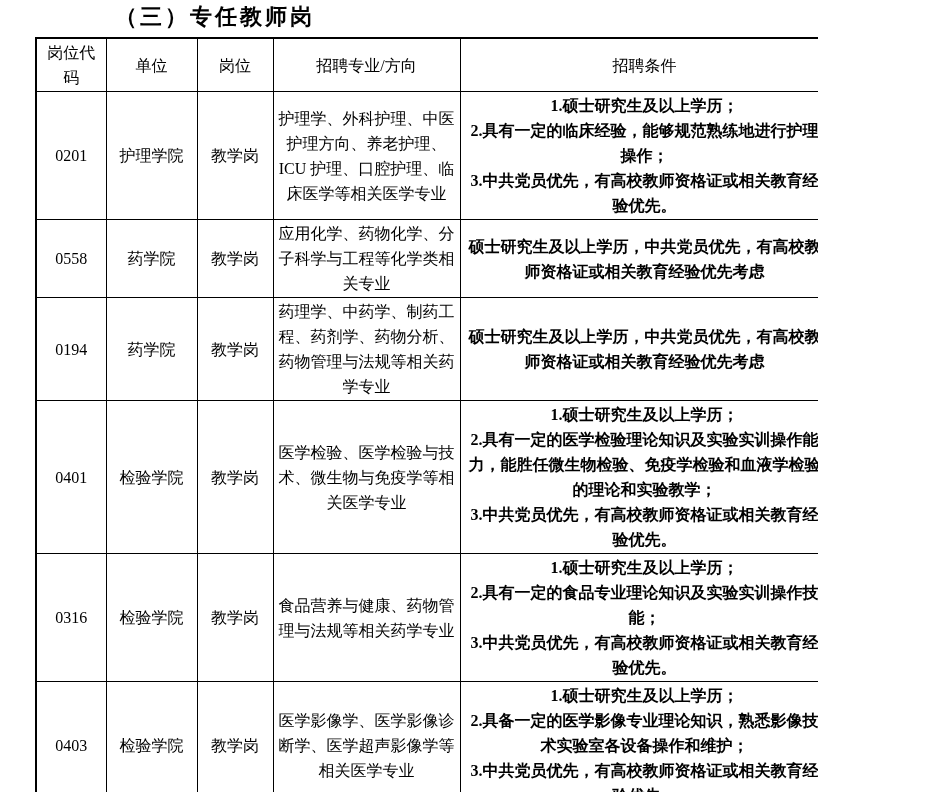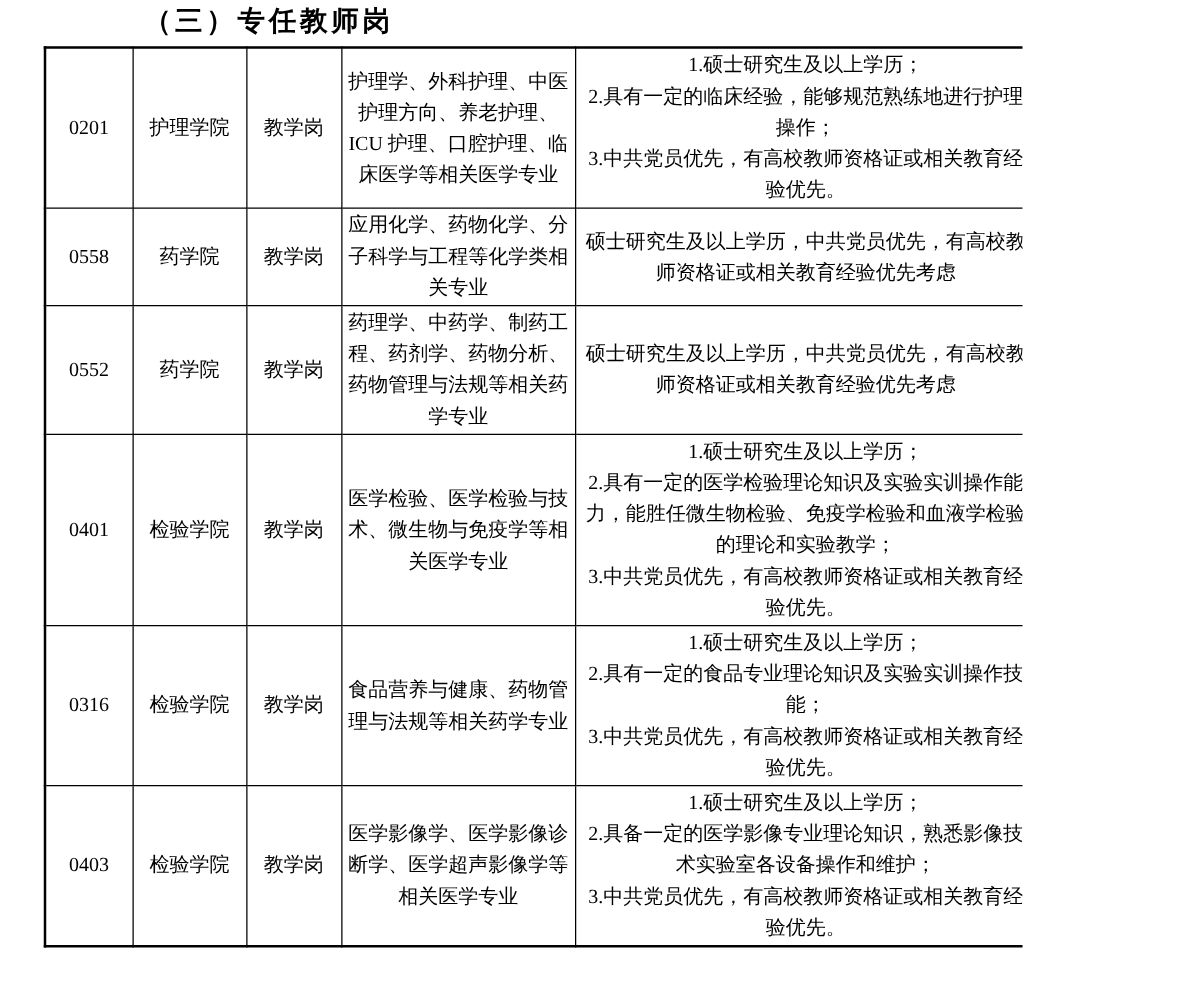--- a/index.html
+++ b/index.html
@@ -44,21 +44,21 @@
     text-align: center;
     font-weight: normal;
     line-height: 25px;
     overflow: hidden;
   }
   th.h-narrow { padding: 1px 8px; }
   td.cond {
     text-align: left;
     padding: 1px 6px;
   }
-  td.cond p { margin: 0; line-height: 25px; }
+  td.cond p { margin: 0; line-height: 25px; font-weight: bold; }
   td.cond.center { text-align: center; }
   tr.r-head  { height: 51px; }
   tr.r-0201  { height: 125px; }
   tr.r-0301  { height: 77px; }
   tr.r-0302  { height: 95px; }
   tr.r-0401  { height: 153px; }
   tr.r-0402  { height: 125px; }
   tr.r-0403  { height: 127px; }
   .edge-mark {
     position: absolute;
@@ -80,20 +80,29 @@
     <colgroup>
       <col style="width:70px">
         <col style="width:91px">
         <col style="width:76px">
       <col style="width:187px">
         <col style="width:369px">
         <col style="width:41px">
         <col style="width:39px">
     </colgroup>
     <tbody>
+      <tr class="r-head">
+        <th>岗位代码</th>
+        <th>单位</th>
+        <th>岗位</th>
+        <th>招聘专业/方向</th>
+        <th>招聘条件</th>
+        <th class="h-narrow">人数</th>
+        <th class="h-narrow">备注</th>
+      </tr>
 
       <tr class="r-0201">
         <td>0201</td>
         <td>护理学院</td>
         <td>教学岗</td>
         <td>护理学、外科护理、中医护理方向、养老护理、ICU 护理、口腔护理、临床医学等相关医学专业</td>
         <td class="cond">
           <p>1.硕士研究生及以上学历；</p>
           <p>2.具有一定的临床经验，能够规范熟练地进行护理操作；</p>
           <p>3.中共党员优先，有高校教师资格证或相关教育经验优先。</p>
@@ -108,21 +117,21 @@
         <td>教学岗</td>
         <td>应用化学、药物化学、分子科学与工程等化学类相关专业</td>
         <td class="cond center">
           <p>硕士研究生及以上学历，中共党员优先，有高校教师资格证或相关教育经验优先考虑</p>
         </td>
         <td>1</td>
         <td></td>
       </tr>
 
       <tr class="r-0302">
-        <td>0552</td>
+        <td>0194</td>
         <td>药学院</td>
         <td>教学岗</td>
         <td>药理学、中药学、制药工程、药剂学、药物分析、药物管理与法规等相关药学专业</td>
         <td class="cond center">
           <p>硕士研究生及以上学历，中共党员优先，有高校教师资格证或相关教育经验优先考虑</p>
         </td>
         <td>1</td>
         <td></td>
       </tr>
 

